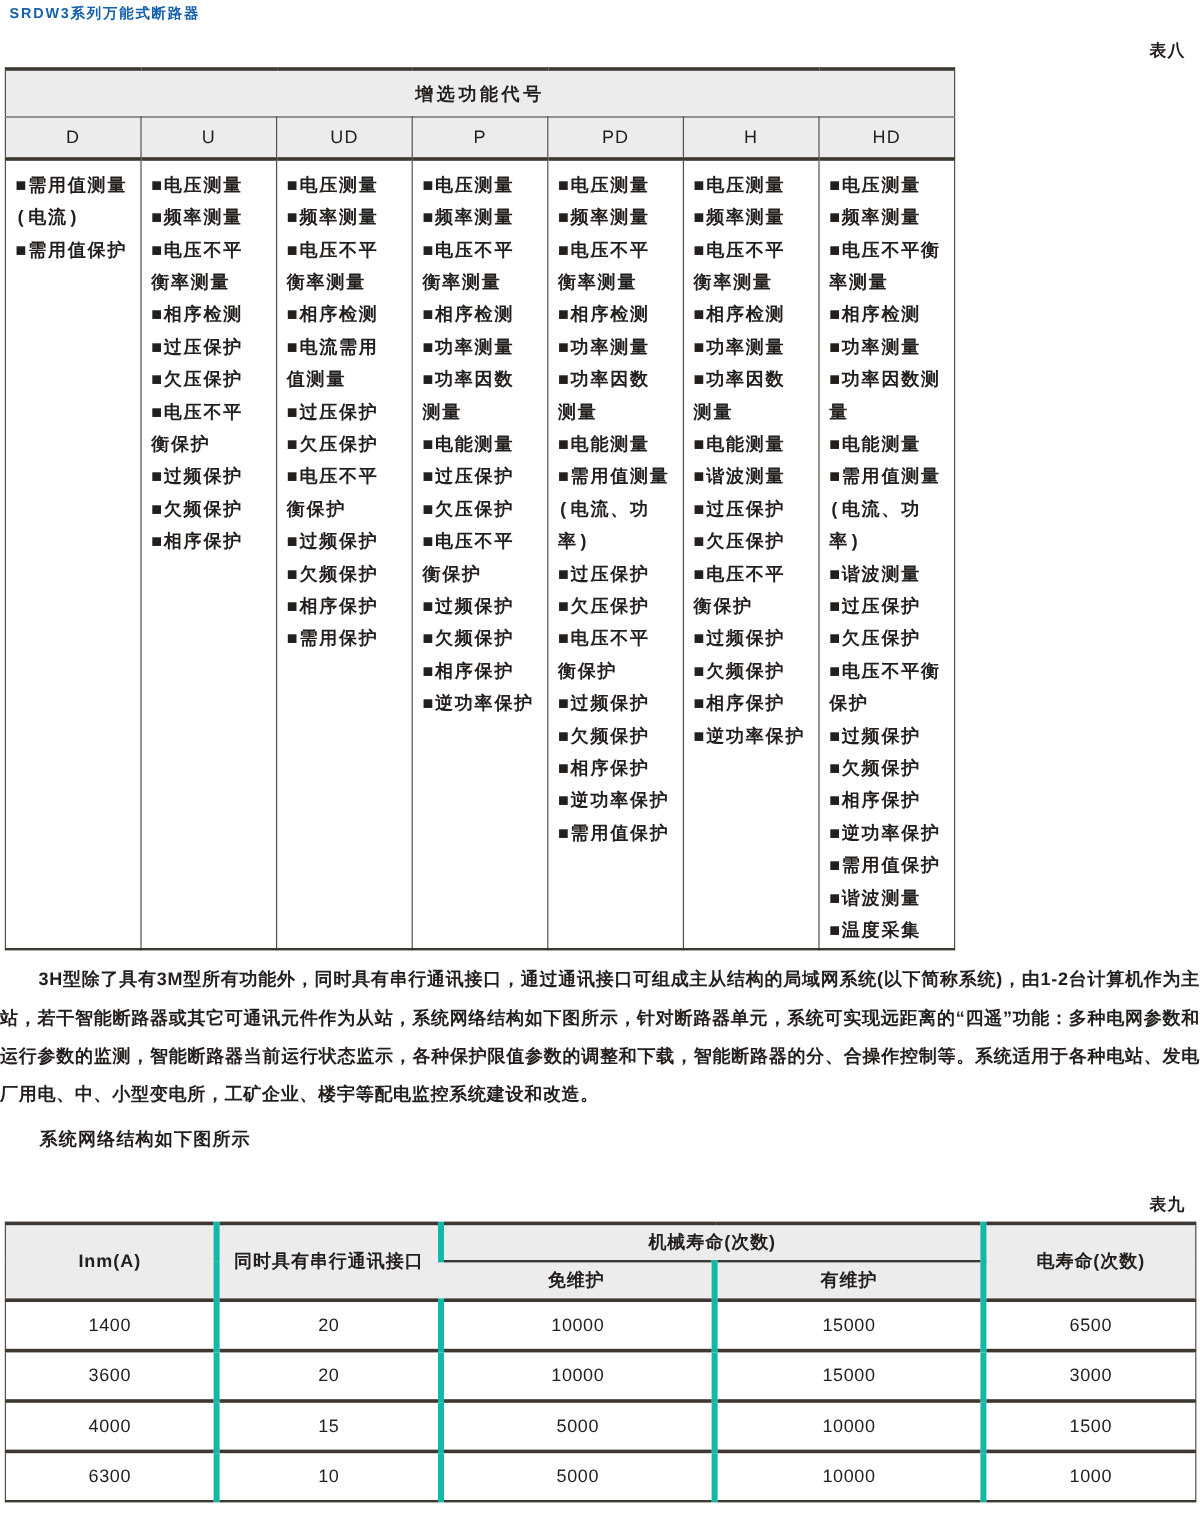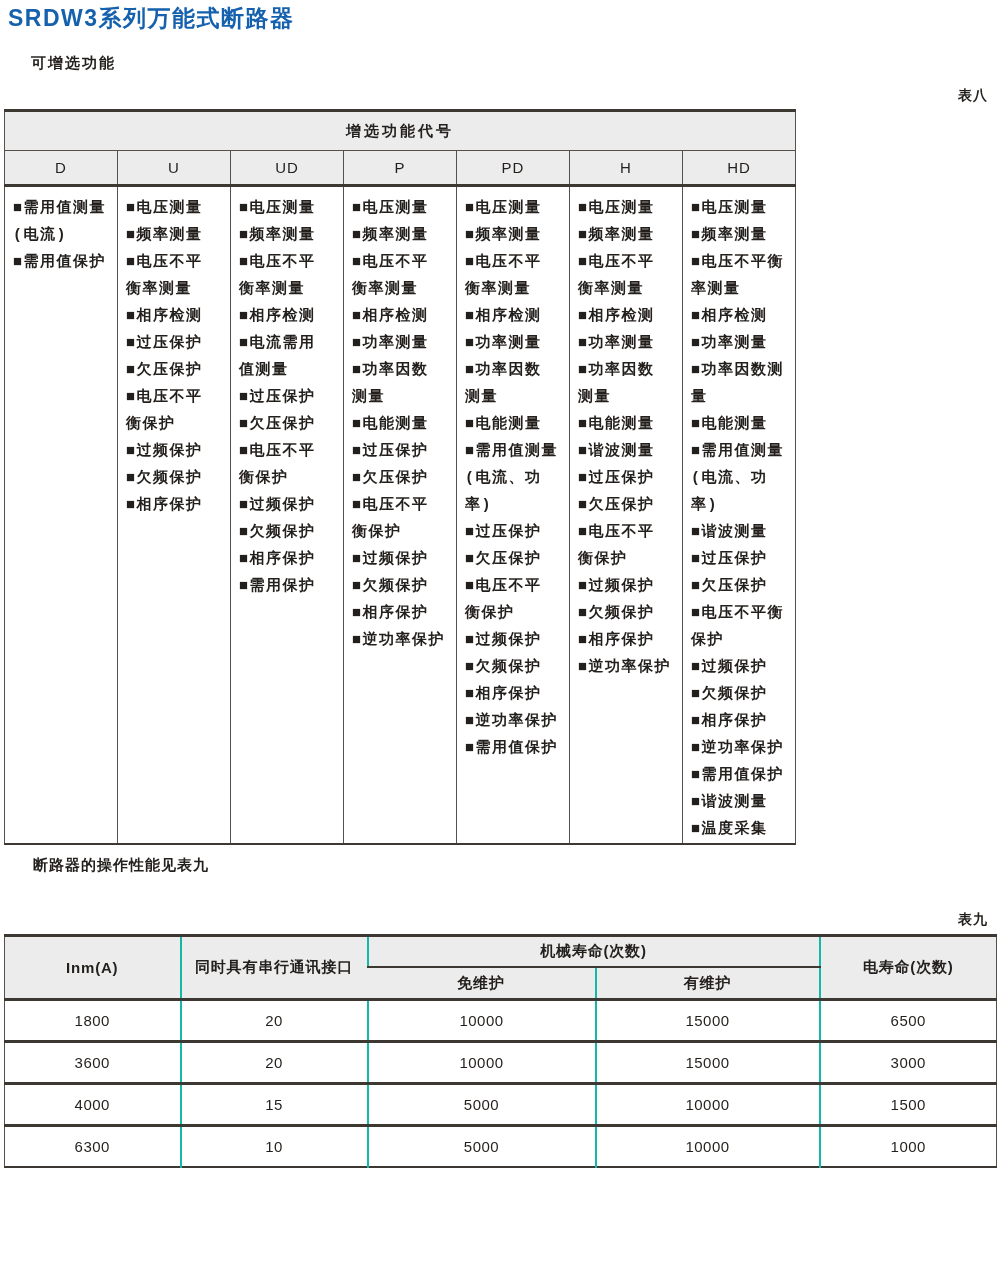--- a/index.html
+++ b/index.html
@@ -4,21 +4,21 @@
 <style>
   html,body { margin:0; padding:0; background:#ffffff; }
   body {
     width:1000px; height:1283px;
     font-family:"Liberation Sans","DejaVu Sans",sans-serif;
     color:#231f1c;
   }
   .page { position:relative; width:1000px; height:1283px; overflow:hidden; background:#fff; }
 
   .title {
-    margin:3px 12px 0 8px; font-size:23px; font-weight:bold;
+    margin:3px 12px 0 8px; font-size:12px; font-weight:bold;
     color:#1561ad; letter-spacing:1.5px;
   }
   .section-heading {
     margin:20px 0 0 31px; font-size:15px; font-weight:bold; letter-spacing:2px;
   }
   .table-label {
     font-size:14px; font-weight:bold; text-align:right;
     margin:14px 12px 4px 0; letter-spacing:1px;padding-left:43px;
   }
   .table-label.t9l { margin-top:36px; margin-bottom:5px; }
@@ -63,37 +63,36 @@
   .perf-para {
     margin:11px 0 0 33px; font-size:15px; font-weight:600; letter-spacing:1px;
   }
 
   table.t9 {
     border-left:1px solid #57504a; border-right:1px solid #57504a;
     border-top:3px solid #3e3833; border-bottom:2px solid #3e3833;
   }
   .t9 td {
     text-align:center; font-size:15px; font-weight:600;
-    border-left:2px solid #14b8a6; letter-spacing:0.8px;
+    border-left:5px solid #14b8a6; letter-spacing:0.8px;
   }
   .t9 td:first-child { border-left:none; }
   .t9 .hdr td { background:#ececec; }
   .t9 .hdr-a td { height:27px; }
   .t9 .hdr-a td.mech { border-bottom:2px solid #3e3833; }
   .t9 .hdr-b td { height:28px; }
   .t9 .data-row td { height:37px; border-top:3px solid #3e3833; font-weight:500; letter-spacing:0.5px; }
 </style>
 </head>
 <body>
 
 <div class="page">
 
   <h1 class="title">SRDW3系列万能式断路器</h1>
 
-  <div class="section-heading">可增选功能</div>
 
   <div class="table-label">表八</div>
 
   <table class="t8">
     <tbody>
         <tr class="title-row">
       <td colspan="7">增选功能代号</td>
     </tr>
     <tr class="code-row">
       <td>D</td>
@@ -225,22 +224,23 @@
             <div class="feat-item">■逆功率保护</div>
             <div class="feat-item">■需用值保护</div>
             <div class="feat-item">■谐波测量</div>
             <div class="feat-item">■温度采集</div>
           </td>
     </tr>
   </tbody>
     </table>
 
 
-
-  <p class="perf-para">断路器的操作性能见表九</p>
+  <p class="body-para">3H型除了具有3M型所有功能外，同时具有串行通讯接口，通过通讯接口可组成主从结构的局域网系统(以下简称系统)，由1-2台计算机作为主站，若干智能断路器或其它可通讯元件作为从站，系统网络结构如下图所示，针对断路器单元，系统可实现远距离的“四遥”功能：多种电网参数和运行参数的监测，智能断路器当前运行状态监示，各种保护限值参数的调整和下载，智能断路器的分、合操作控制等。系统适用于各种电站、发电厂用电、中、小型变电所，工矿企业、楼宇等配电监控系统建设和改造。</p>
+
+  <p class="perf-para">系统网络结构如下图所示</p>
 
   <div class="table-label t9l">表九</div>
 
   <table class="t9">
     <colgroup>
       <col style="width:176px">
         <col style="width:187px">
         <col style="width:228px">
         <col style="width:224px">
         <col style="width:177px">
@@ -250,21 +250,21 @@
       <td rowspan="2">Inm(A)</td>
       <td rowspan="2">同时具有串行通讯接口</td>
       <td colspan="2" class="mech">机械寿命(次数)</td>
       <td rowspan="2">电寿命(次数)</td>
     </tr>
     <tr class="hdr hdr-b">
       <td>免维护</td>
       <td>有维护</td>
     </tr>
     <tr class="data-row">
-      <td>1800</td>
+      <td>1400</td>
       <td>20</td>
       <td>10000</td>
       <td>15000</td>
       <td>6500</td>
     </tr>
     <tr class="data-row">
       <td>3600</td>
       <td>20</td>
       <td>10000</td>
       <td>15000</td>

